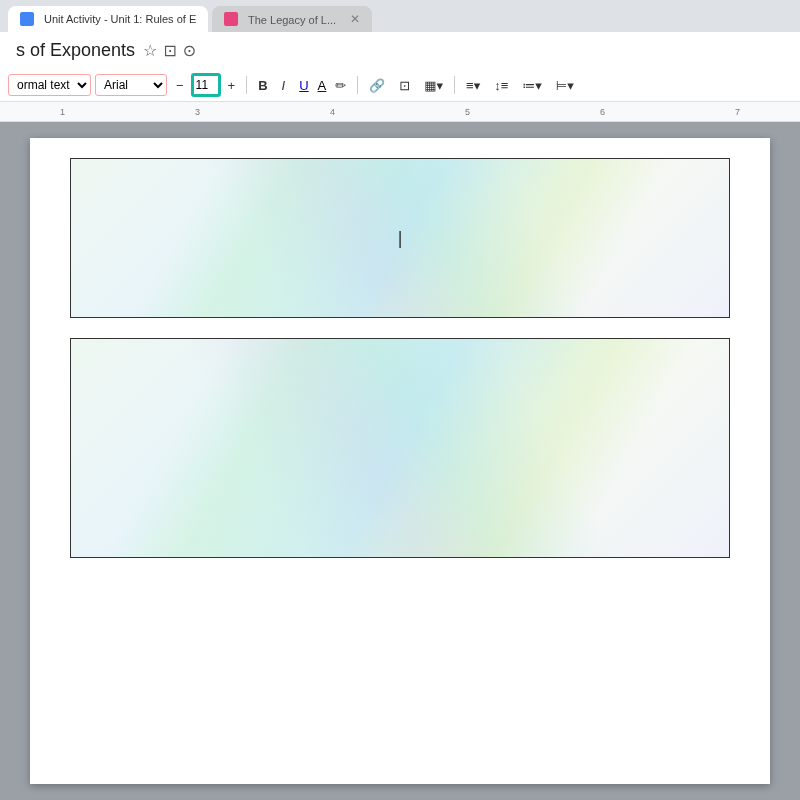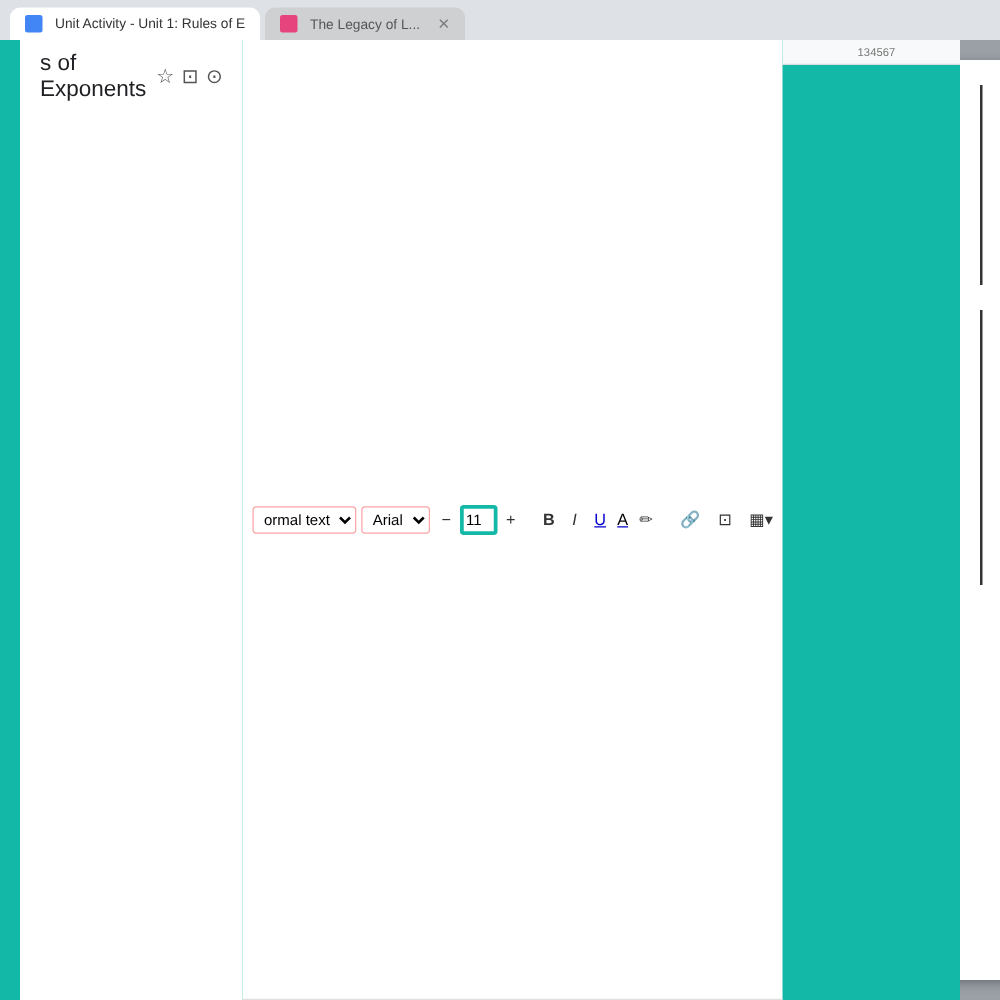--- a/index.html
+++ b/index.html
@@ -80,25 +80,24 @@
       background: #fff;
       border: 1px solid #ccc;
       border-radius: 16px;
       padding: 4px 12px;
       font-size: 12px;
       color: #333;
     }
 
     .google-docs-frame {
       flex: 1;
-      background: #14b8a6;
-      display: flex;
-      flex-direction: row;
-      overflow: hidden;
-      padding-left: 16px;
+      background: #737373;
+      display: flex;
+      flex-direction: column;
+      overflow: hidden;
     }
 
     .docs-header {
       background: #fff;
       padding: 8px 16px 4px 16px;
     }
 
     .docs-title-row {
       display: flex;
       align-items: center;

